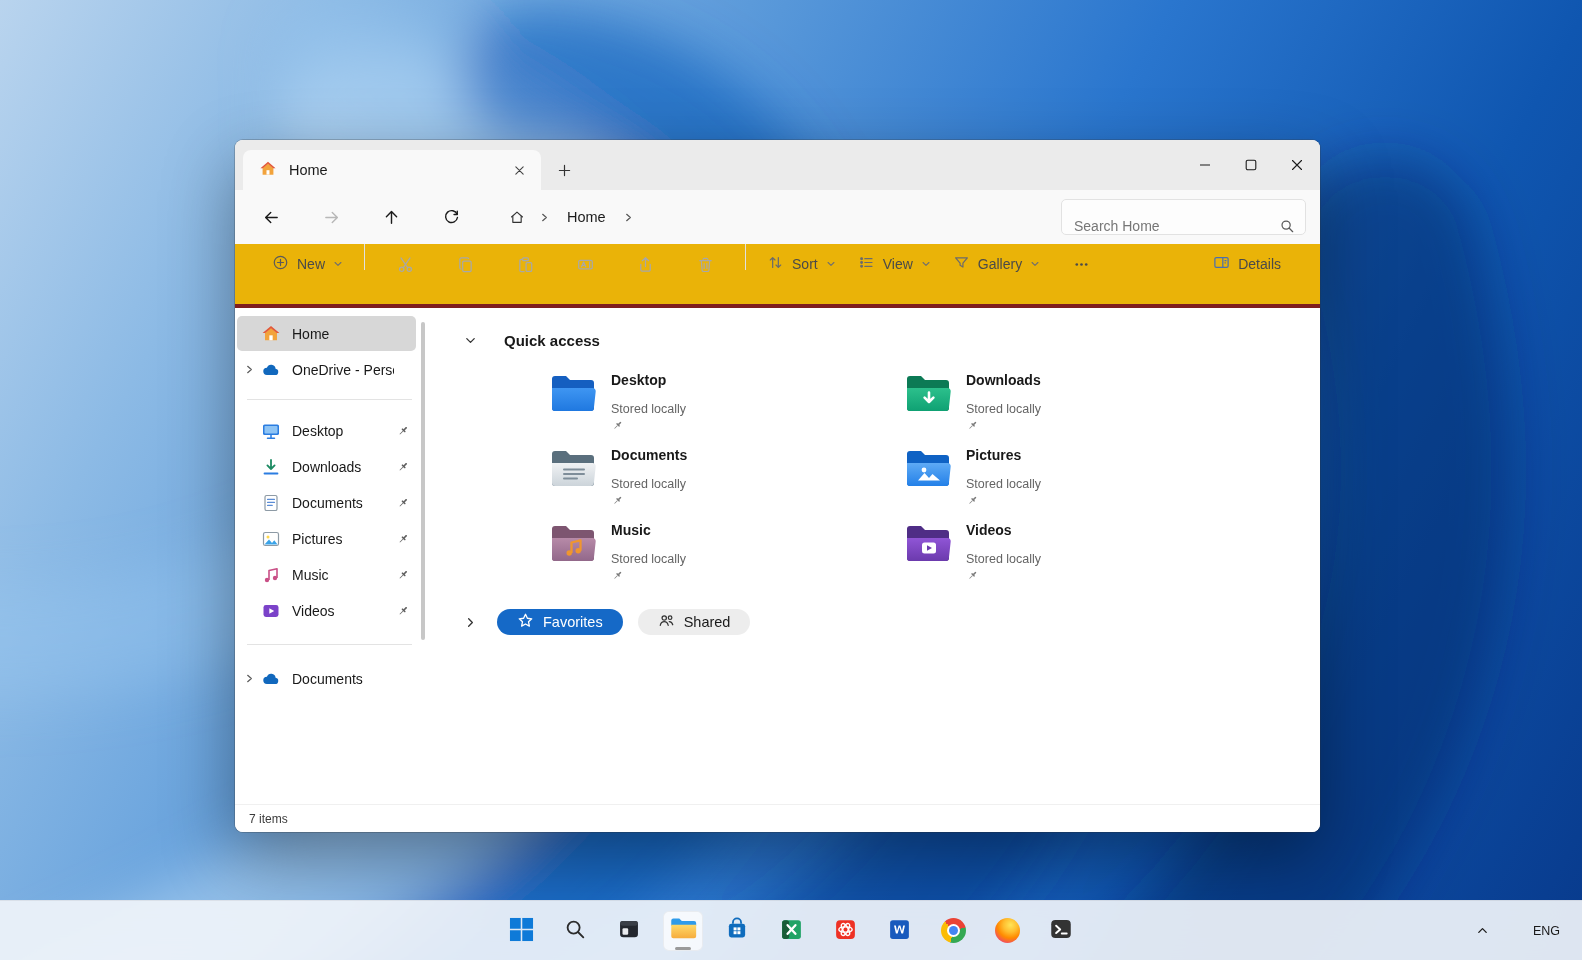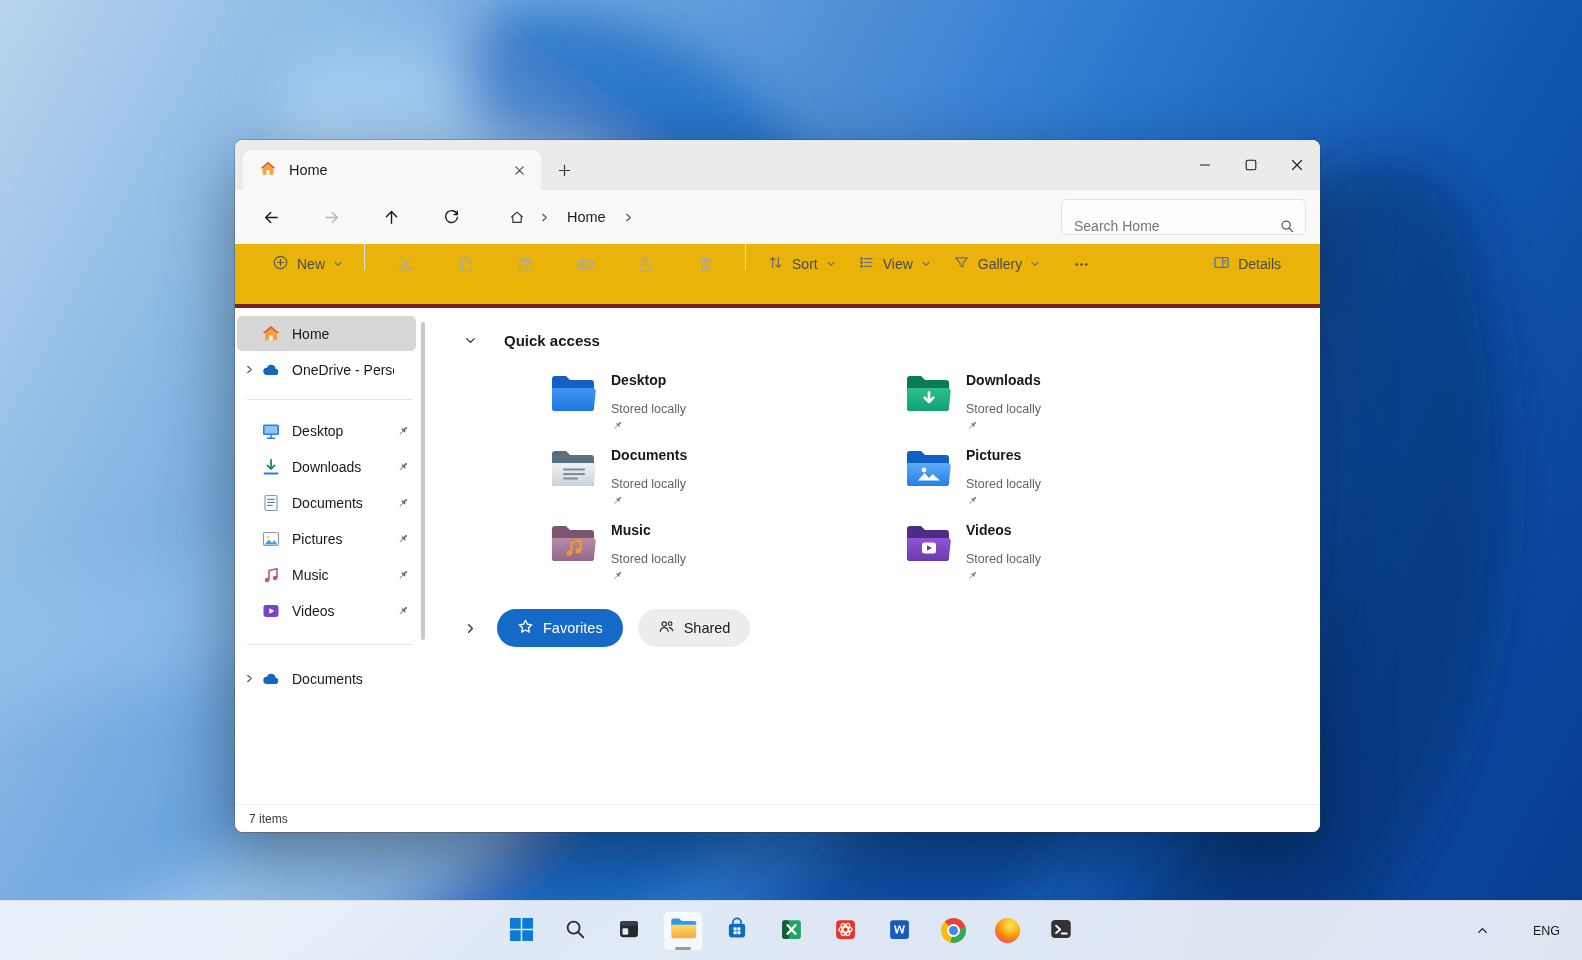--- a/index.html
+++ b/index.html
@@ -60,21 +60,21 @@
   .qa-head{display:flex;align-items:center;margin:20px 0 0 30px;gap:22px;}
   .chev-btn{width:24px;height:24px;display:flex;align-items:center;justify-content:center;color:#333;border-radius:4px;}
   .qa-title{font-size:15px;font-weight:700;color:#191919;}
   .grid{display:grid;grid-template-columns:355px 355px;margin:16px 0 0 122px;}
   .tile{display:flex;height:75px;}
   .ficon{width:48px;height:42px;margin:4px 13px 0 0;flex:none;}
   .tname{font-size:14px;font-weight:600;color:#191919;line-height:17px;margin-top:4px;}
   .tsub{font-size:12.5px;color:#646464;margin-top:13px;}
   .tpin{margin-top:3px;color:#7a7a7a;display:flex;}
   .fav-row{display:flex;align-items:center;margin:16px 0 0 30px;gap:15px;}
-  .pill{height:38px;border-radius:19px;display:flex;align-items:center;gap:9px;padding:0 20px;font-size:14.5px;}
+  .pill{height:26px;border-radius:19px;display:flex;align-items:center;gap:9px;padding:0 20px;font-size:14.5px;}
   .pill.fav{background:#1569c7;color:#fff;}
   .pill.shared{background:#ededed;color:#191919;}
 
   .statusbar{height:28px;display:flex;align-items:center;padding-left:14px;font-size:12px;color:#3b3b3b;
     border-top:1px solid #f0f0f0;background:#fff;flex:none;}
 
   
   .taskbar{position:absolute;left:0;right:0;bottom:0;height:60px;background:rgba(240,244,250,.92);
     backdrop-filter:blur(16px);border-top:1px solid rgba(0,0,0,.06);}
   .tb-center{position:absolute;left:50%;top:0;transform:translateX(-50%);height:100%;display:flex;align-items:center;gap:14px;}

